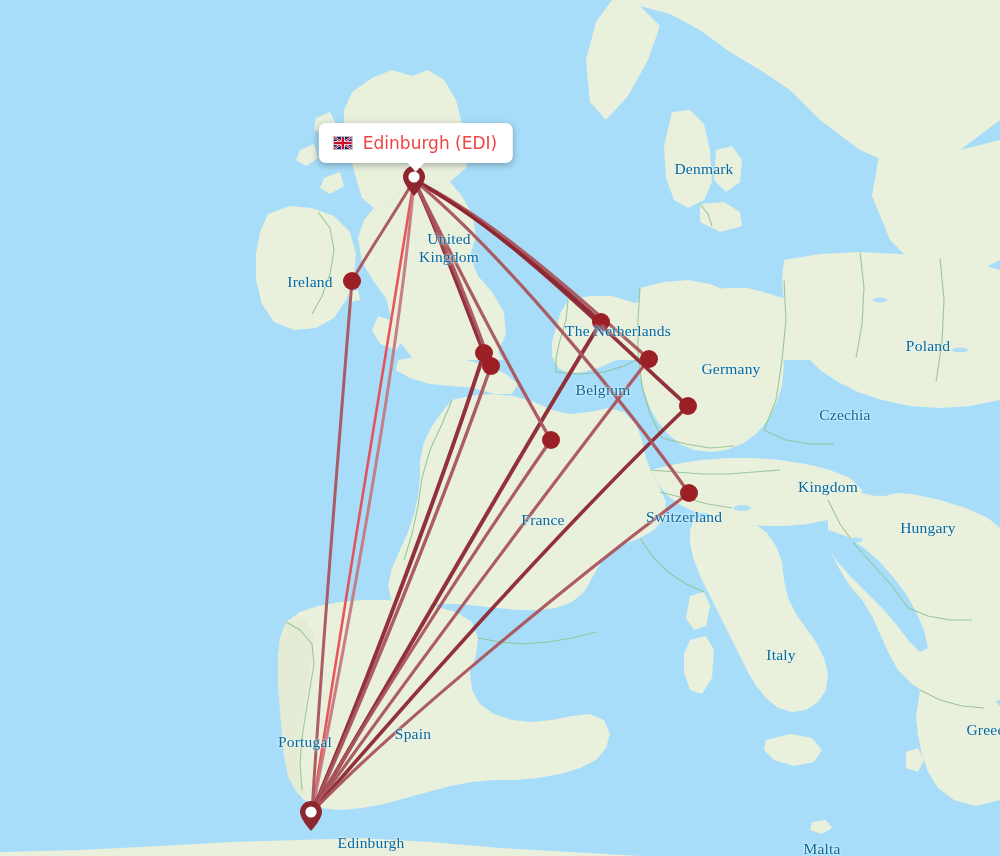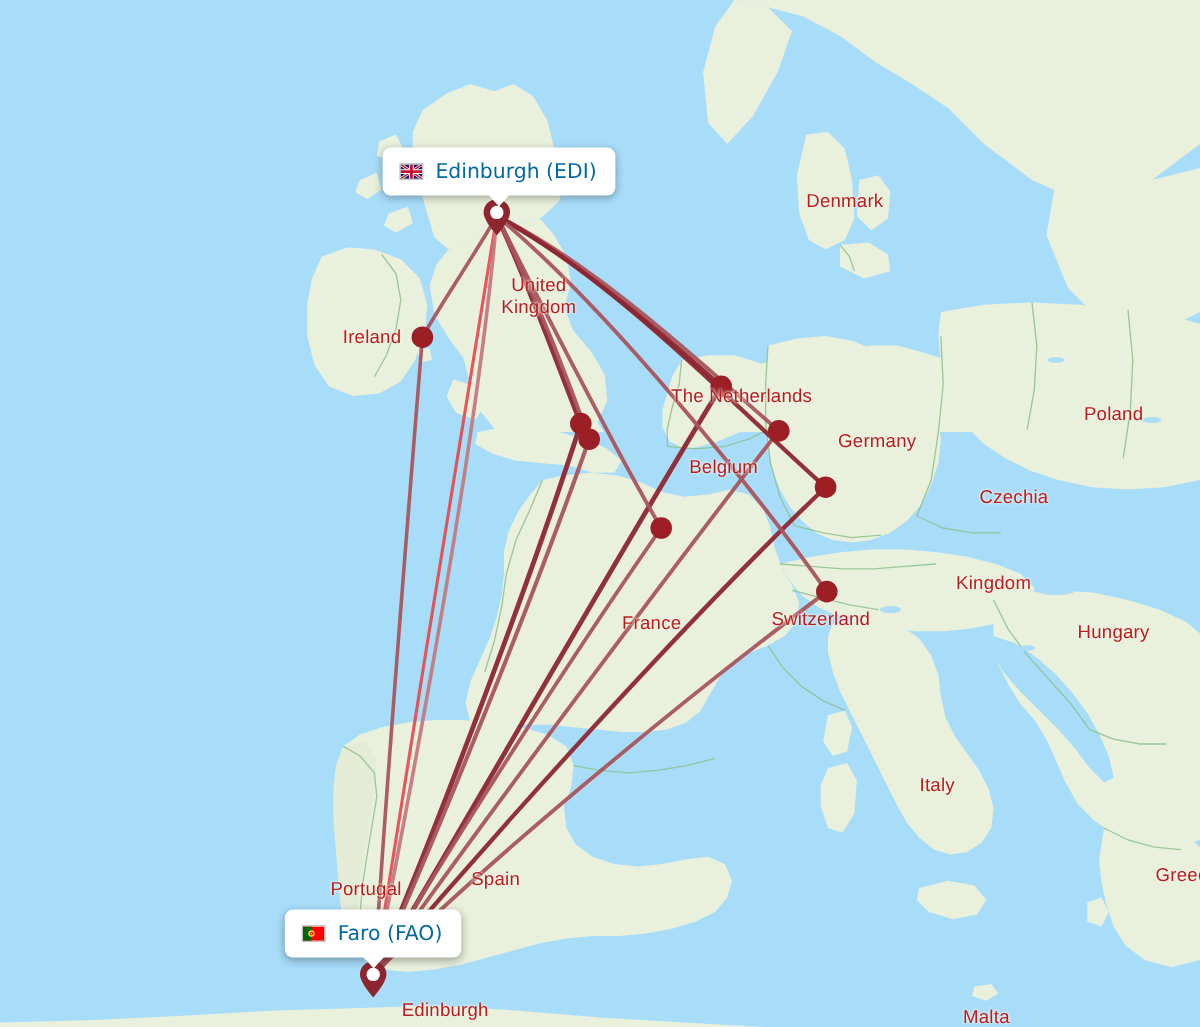--- a/index.html
+++ b/index.html
@@ -18,23 +18,23 @@
   }
   #map-svg {
     position: absolute;
     top: 0; left: 0;
     width: 1000px;
     height: 856px;
     display: block;
   }
   .country-label {
     position: absolute;
-    color: #b91c1c;
+    color: #0369a1;
     font-size: 15.5px;
-    font-family: Liberation Sans, sans-serif;
+    font-family: Liberation Serif, serif;
     letter-spacing: 0.2px;
     white-space: pre;
     text-align: center;
     transform: translate(-50%, -50%);
     pointer-events: none;
     line-height: 1.18;
     text-shadow:
       0 0 3px rgba(245,250,240,0.95),
       0 0 2px rgba(245,250,240,0.95);
   }
@@ -57,21 +57,21 @@
     left: 50%;
     bottom: -9px;
     margin-left: -9px;
     width: 0; height: 0;
     border-left: 9px solid transparent;
     border-right: 9px solid transparent;
     border-top: 10px solid #ffffff;
   }
   .tooltip-label {
     font-size: 17px;
-    color: #0369a1;
+    color: #ef4444;
     font-family: "DejaVu Sans", "Liberation Sans", sans-serif;
   }
   .flag {
     width: 20px;
     height: 14px;
     flex: 0 0 auto;
     display: block;
     border: 1px solid rgba(0,0,0,0.25);
     box-sizing: border-box;
   }
@@ -350,24 +350,14 @@
     <svg class="flag" viewBox="0 0 60 40">
       <rect width="60" height="40" fill="#012169"></rect>
       <path d="M0,0 L60,40 M60,0 L0,40" stroke="#ffffff" stroke-width="8"></path>
       <path d="M0,0 L60,40 M60,0 L0,40" stroke="#C8102E" stroke-width="4"></path>
       <path d="M30,0 V40 M0,20 H60" stroke="#ffffff" stroke-width="13"></path>
       <path d="M30,0 V40 M0,20 H60" stroke="#C8102E" stroke-width="8"></path>
     </svg>
     <span class="tooltip-label">Edinburgh (EDI)</span>
   </div>
 
-  <div class="marker-tooltip" style="left:311px;top:798px">
-    <svg class="flag" viewBox="0 0 60 40">
-      <rect width="60" height="40" fill="#FF0000"></rect>
-      <rect width="24" height="40" fill="#006600"></rect>
-      <circle cx="24" cy="20" r="8.5" fill="#FFD700" stroke="#FFF" stroke-width="0.8"></circle>
-      <circle cx="24" cy="20" r="5" fill="#FF0000"></circle>
-      <circle cx="24" cy="20" r="2.4" fill="#FFFFFF"></circle>
-    </svg>
-    <span class="tooltip-label">Faro (FAO)</span>
-  </div>
 
 </div>
 
 </body></html>

